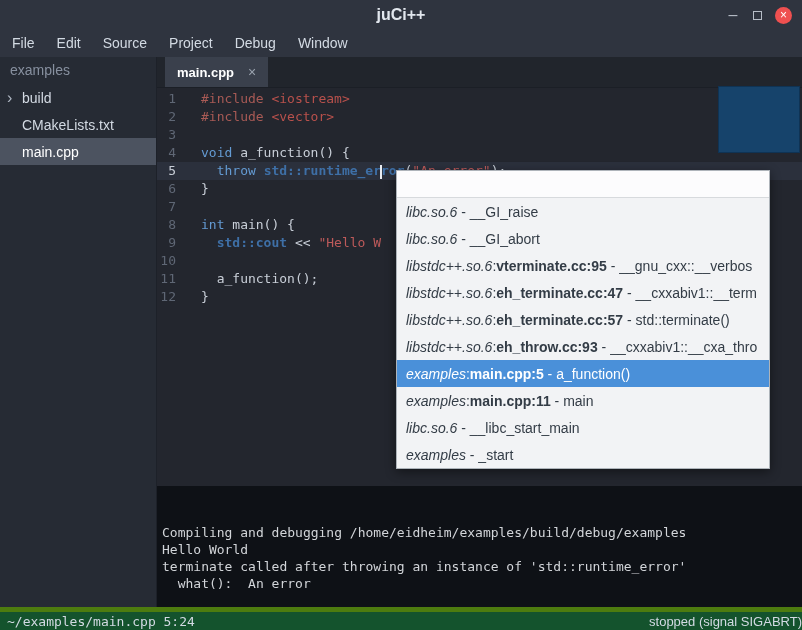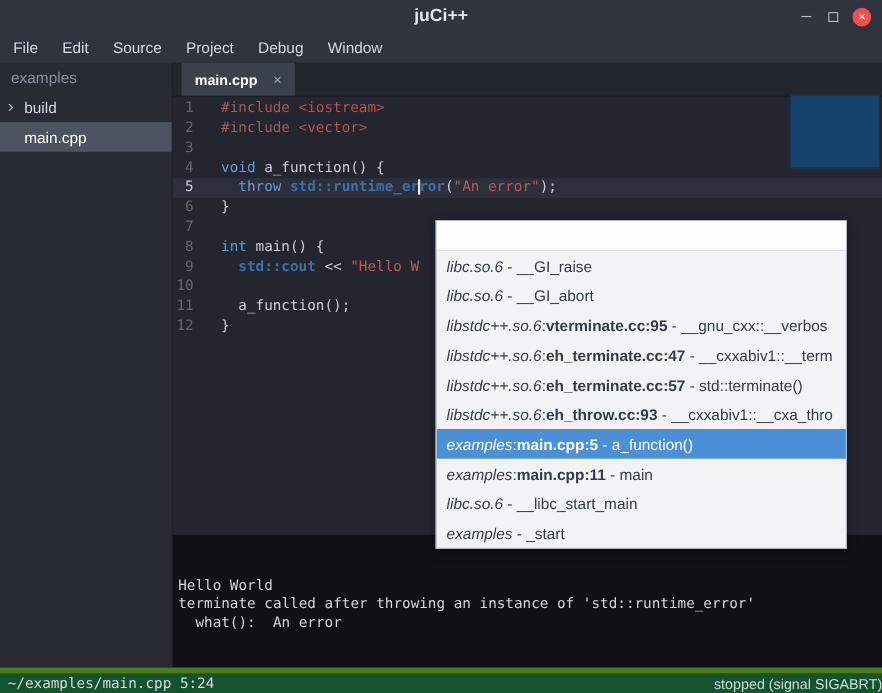--- a/index.html
+++ b/index.html
@@ -47,21 +47,21 @@
   .tok-inc { color:#b9514c; }
   .tok-kw  { color:#649bd3; }
   .tok-type{ color:#3e6fa6; font-weight:bold; }
   .tok-str { color:#bd5a5a; }
   .caret { display:inline-block; width:2px; height:14px; margin:0 -1px; background:#e9edf2; vertical-align:middle; }
 
   
   .debug-tooltip { position:absolute; left:561px; top:29px; width:82px; height:67px; background:#16436b; border:1px solid #0f3354; z-index:3; }
 
   
-  .popup { position:absolute; left:239px; top:143px; width:374px; height:299px; background:#f2f3f5; border:1px solid #aeb4ba; z-index:4; display:flex; flex-direction:column; box-shadow:0 3px 10px rgba(0,0,0,0.45); }
+  .popup { position:absolute; left:239px; top:113px; width:374px; height:299px; background:#f2f3f5; border:1px solid #aeb4ba; z-index:4; display:flex; flex-direction:column; box-shadow:0 3px 10px rgba(0,0,0,0.45); }
   .popup-filter { height:27px; flex:none; background:#fcfcfd; border:none; border-bottom:1px solid #d7dadd; outline:none; padding:0 8px; font-size:14px; color:#333c46; font-family:"Liberation Sans", sans-serif; }
   .popup-list { flex:1; overflow:hidden; }
   .popup-row { height:27px; display:flex; align-items:center; padding:0 9px; font-size:14px; color:#333c46; white-space:pre; overflow:hidden; }
   .popup-row .lib { font-style:italic; }
   .popup-row .loc { font-weight:bold; }
   .popup-row.selected { background:#4a90d9; color:#ffffff; }
 
   
   .terminal { height:121px; flex:none; background:#0e1116; padding:4px 5px; font-family:"DejaVu Sans Mono", monospace; font-size:13px; line-height:17px; color:#d2d5d9; overflow:hidden; white-space:pre; }
 
@@ -94,20 +94,23 @@
     </div>
 
   <div class="body">
 
     <div class="sidebar">
       <div class="sidebar-header">examples</div>
       <div>
           <div class="tree-item">
             <span class="chevron">›</span>
             <span>build</span>
+          </div>
+          <div class="tree-item">
+            <span>CMakeLists.txt</span>
           </div>
           <div class="tree-item selected">
             <span>main.cpp</span>
           </div>
         </div>
     </div>
 
     <div class="main">
 
       <div class="tabbar">
@@ -146,21 +149,21 @@
             <div class="popup-row"><span class="lib">libstdc++.so.6</span><span>:</span><span class="loc">eh_terminate.cc:57</span><span> - std::terminate()</span></div>
             <div class="popup-row"><span class="lib">libstdc++.so.6</span><span>:</span><span class="loc">eh_throw.cc:93</span><span> - __cxxabiv1::__cxa_thro</span></div>
             <div class="popup-row selected" style="background: rgb(74, 144, 217);"><span class="lib">examples</span><span>:</span><span class="loc">main.cpp:5</span><span> - a_function()</span></div>
             <div class="popup-row"><span class="lib">examples</span><span>:</span><span class="loc">main.cpp:11</span><span> - main</span></div>
             <div class="popup-row"><span class="lib">libc.so.6</span><span> - __libc_start_main</span></div>
             <div class="popup-row"><span class="lib">examples</span><span> - _start</span></div>
           </div>
       </div>
 
       <div class="terminal">
-        <div><div class="term-line">Hello World</div><div class="term-line">terminate called after throwing an instance of 'std::runtime_error'</div><div class="term-line">  what():  An error</div></div>
+        <div><div class="term-line">Compiling and debugging /home/eidheim/examples/build/debug/examples</div><div class="term-line">Hello World</div><div class="term-line">terminate called after throwing an instance of 'std::runtime_error'</div><div class="term-line">  what():  An error</div></div>
       </div>
 
     </div>
   </div>
 
   <div class="statusbar">
     <span class="status-left">~/examples/main.cpp 5:24</span>
     <span class="status-center">stopped (signal SIGABRT)</span>
   </div>
 

